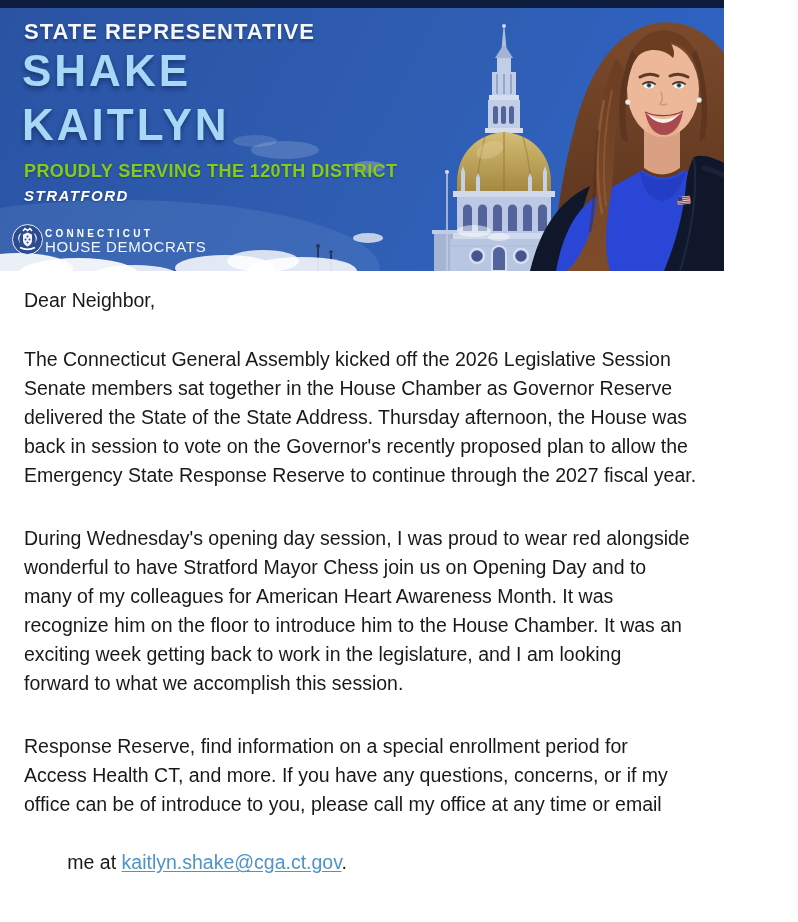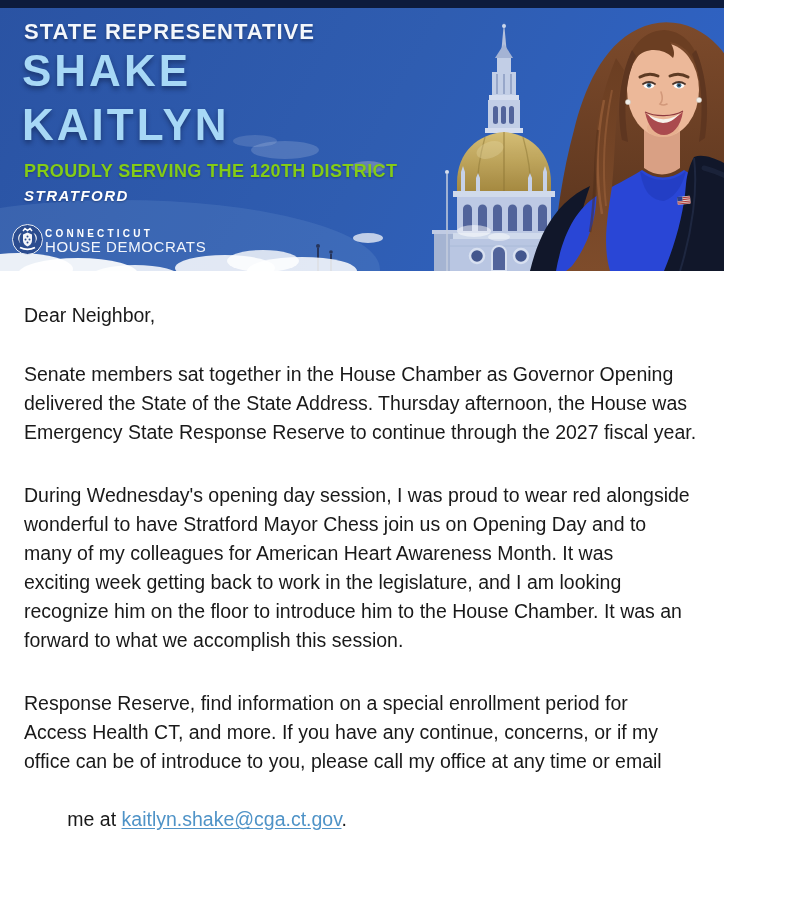--- a/index.html
+++ b/index.html
@@ -33,21 +33,21 @@
     position:absolute; left:24px; top:187px;
     font-size:15px; font-style:italic; font-weight:700; letter-spacing:1.5px; color:#ffffff;
     text-shadow:0 1px 2px rgba(8,18,48,.35);
   }
   .logo-row { position:absolute; left:12px; top:224px; display:flex; align-items:center; gap:2px; }
   .crest { display:block; }
   .logo-text .l1 { font-size:10px; font-weight:700; letter-spacing:3.2px; color:#ffffff; line-height:13px; }
   .logo-text .l2 { font-size:15px; font-weight:400; letter-spacing:.6px; color:#f2f5fb; line-height:13px; }
   
   .letter { padding:14px 24px 0 24px; font-size:19.5px; line-height:29px; color:#191919; }
-  .greeting { margin:16px 0 30px 0; }
+  .greeting { margin:1px 0 30px 0; }
   .para { margin:0 0 34px 0; }
   .para.last { margin-bottom:0; }
   .line { white-space:pre; }
   .email-link { color:#4f93c7; text-decoration:underline; text-underline-offset:2px; cursor:pointer; }
 </style>
 </head>
 <body>
 
 <div class="page">
 
@@ -238,36 +238,38 @@
           <div class="l1">CONNECTICUT</div>
           <div class="l2">HOUSE DEMOCRATS</div>
         </div>
       </div>
     </div>
   </header>
 
   <main class="letter">
     <p class="greeting">Dear Neighbor,</p>
     <div class="para">
-        <div class="line">Senate members sat together in the House Chamber as Governor Opening</div>
+        <div class="line">The Connecticut General Assembly kicked off the 2026 Legislative Session</div>
+        <div class="line">Senate members sat together in the House Chamber as Governor Reserve</div>
         <div class="line">delivered the State of the State Address. Thursday afternoon, the House was</div>
+        <div class="line">back in session to vote on the Governor's recently proposed plan to allow the</div>
         <div class="line">Emergency State Response Reserve to continue through the 2027 fiscal year.</div>
       </div>
     <div class="para">
         <div class="line">During Wednesday's opening day session, I was proud to wear red alongside</div>
         <div class="line">wonderful to have Stratford Mayor Chess join us on Opening Day and to</div>
         <div class="line">many of my colleagues for American Heart Awareness Month. It was</div>
+        <div class="line">recognize him on the floor to introduce him to the House Chamber. It was an</div>
         <div class="line">exciting week getting back to work in the legislature, and I am looking</div>
-        <div class="line">recognize him on the floor to introduce him to the House Chamber. It was an</div>
         <div class="line">forward to what we accomplish this session.</div>
       </div>
     <div class="para last">
       <div>
           <div class="line">Response Reserve, find information on a special enrollment period for</div>
-          <div class="line">Access Health CT, and more. If you have any continue, concerns, or if my</div>
+          <div class="line">Access Health CT, and more. If you have any questions, concerns, or if my</div>
           <div class="line">office can be of introduce to you, please call my office at any time or email</div>
         </div>
       <div class="line final-line">
         <span>me at </span><a class="email-link">kaitlyn.shake@cga.ct.gov</a><span>.</span>
       </div>
     </div>
   </main>
 
 </div>
 

